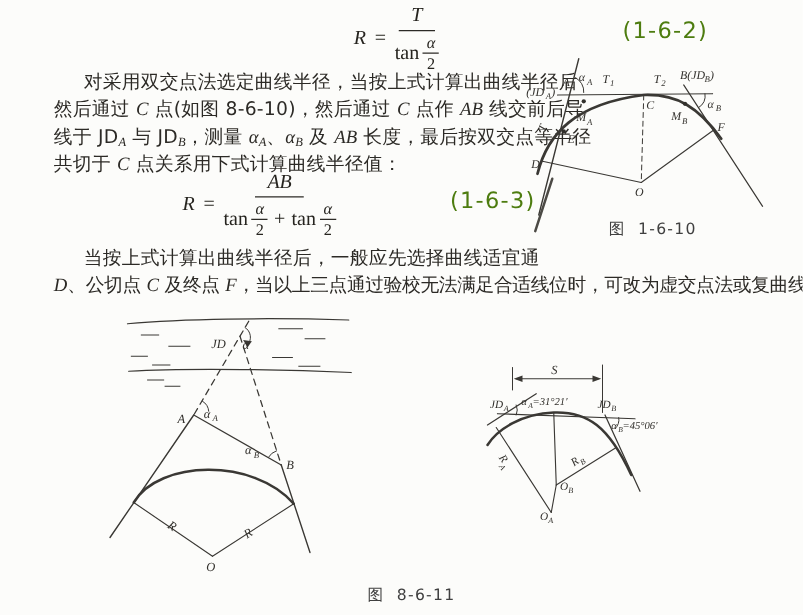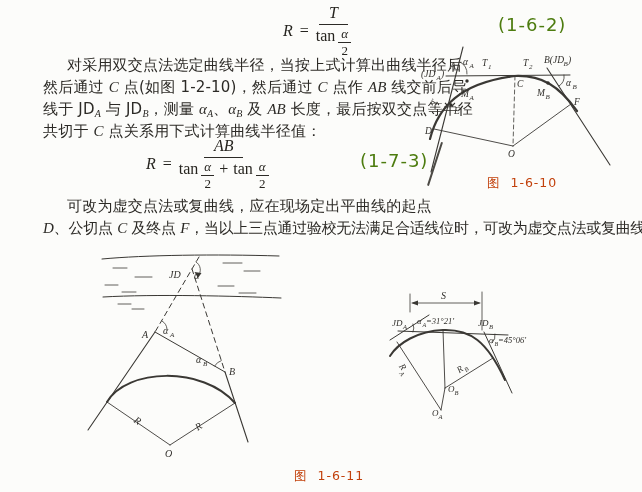--- a/index.html
+++ b/index.html
@@ -6,26 +6,26 @@
   .page{position:relative;width:642px;height:492px;background:#fcfcfa;overflow:hidden;
         font-family:"DejaVu Sans",sans-serif;color:#2c2a26}
   .tl{position:absolute;white-space:pre;font-size:15px;letter-spacing:.2px;line-height:20px}
   .v{font-family:"Liberation Serif",serif;font-style:italic;letter-spacing:0}
   .sb{font-family:"Liberation Serif",serif;font-style:italic;font-size:10px;vertical-align:-3px;letter-spacing:0}
   .formula{position:absolute;display:flex;align-items:center;gap:7px;
            font-family:"Liberation Serif",serif;font-style:italic;font-size:16px;color:#26241f}
   .rm{font-style:normal}
   .frac{display:inline-flex;flex-direction:column;align-items:center}
   .fnum{border-bottom:1.2px solid #2c2a26;padding:0 10px 2px;text-align:center}
-  .fden{padding-top:2px;display:flex;gap:3px}
+  .fden{padding-top:2px;display:flex;align-items:center;gap:3px}
   .sfrac{display:inline-flex;flex-direction:column;align-items:center;font-size:13px;line-height:14px}
   .sfn{border-bottom:1.1px solid #2c2a26;padding:0 3px 1px}
   .sfd{padding-top:1px}
   .eqlabel{position:absolute;font-size:18px;letter-spacing:1px;color:#4d7c0f;white-space:pre}
-  .cap{position:absolute;font-size:12.5px;letter-spacing:1px;white-space:pre;color:#c2410c}
+  .cap{position:absolute;font-size:12.5px;letter-spacing:1px;white-space:pre;color:#404040}
   svg{position:absolute;overflow:visible}
   svg text{font-family:"Liberation Serif",serif;font-style:italic;fill:#32302c}
   .ln{stroke:#3a3834;fill:none;stroke-linecap:round}
   .dot{fill:#32302c}
   .penmark{position:absolute;width:2.2px;height:46px;background:#4c4a45;border-radius:2px;transform:rotate(18deg)}
 </style>
 </head>
 <body>
 
 <div class="page">
@@ -40,21 +40,21 @@
         <span class="sfrac">
           <span class="sfn">α</span>
           <span class="sfd rm">2</span>
         </span>
       </span>
     </span>
   </div>
   <div class="eqlabel" style="left:498px;top:14px">(1-6-2)</div>
 
   <div class="tl" style="left:67px;top:55px">对采用双交点法选定曲线半径，当按上式计算出曲线半径后</div>
-  <div class="tl" style="left:43px;top:77px"><span>然后通过 </span><span class="v">C</span><span> 点(如图 1-2-10)，然后通过 </span><span class="v">C</span><span> 点作 </span><span class="v">AB</span><span> 线交前后导</span></div>
+  <div class="tl" style="left:43px;top:77px"><span>然后通过 </span><span class="v">C</span><span> 点(如图 8-6-10)，然后通过 </span><span class="v">C</span><span> 点作 </span><span class="v">AB</span><span> 线交前后导</span></div>
   <div class="tl" style="left:43px;top:121px"><span>共切于 </span><span class="v">C</span><span> 点关系用下式计算曲线半径值：</span></div>
   <div class="tl" style="left:43px;top:99px"><span>线于 JD</span><span class="sb">A</span><span> 与 JD</span><span class="sb">B</span><span>，测量 </span><span class="v">α</span><span class="sb">A</span><span>、</span><span class="v">α</span><span class="sb">B</span><span> 及 </span><span class="v">AB</span><span> 长度，最后按双交点等半径</span></div>
 
   <div class="formula" style="left:146px;top:137px">
     <span>R</span>
     <span class="rm">=</span>
     <span class="frac">
       <span class="fnum">AB</span>
       <span class="fden">
         <span class="rm">tan</span>
@@ -64,21 +64,21 @@
         </span>
         <span class="rm" style="margin:0 2px">+</span>
         <span class="rm">tan</span>
         <span class="sfrac">
           <span class="sfn"><span>α</span></span>
           <span class="sfd rm">2</span>
         </span>
       </span>
     </span>
   </div>
-  <div class="eqlabel" style="left:360px;top:150px">(1-7-3)</div>
+  <div class="eqlabel" style="left:360px;top:150px">(1-6-3)</div>
   <div class="penmark" style="left:434px;top:141px"></div>
 
   <svg style="left:420px;top:45px" width="222" height="158" viewBox="0 0 222 158">
     <g>
       <path class="ln" stroke-width="1.1" d="M43,2 L11,127"></path>
       <path class="ln" stroke-width="1" d="M26,31 L150,30"></path>
       <path class="ln" stroke-width="1.1" d="M127,23 L190,120"></path>
       <path class="ln" stroke-width="2.2" d="M10,94 C18,62 40,38 95,31 C122,30 139,41 157,66"></path>
       <path class="ln" stroke-width="0.8" stroke-dasharray="4,3" d="M95,31 L93,101"></path>
       <path class="ln" stroke-width="0.9" d="M14,84 L93,101"></path>
@@ -112,21 +112,21 @@
       <text x="125.5" y="54" font-size="7">B</text>
       <text x="34" y="69">E</text>
       <text x="12" y="61" transform="rotate(-70 14 58)">T</text>
       <text x="5" y="89">D</text>
       <text x="88" y="112">O</text>
       <text x="154" y="60">F</text>
     </g>
   </svg>
   <div class="cap" style="left:487px;top:175px">图  1-6-10</div>
 
-  <div class="tl" style="left:67px;top:196px">可改为虚交点法或复曲线，应在现场定出平曲线的起点</div>
+  <div class="tl" style="left:67px;top:196px">当按上式计算出曲线半径后，一般应先选择曲线适宜通</div>
   <div class="tl" style="left:43px;top:218px;letter-spacing:-0.3px"><span class="v">D</span><span>、公切点 </span><span class="v">C</span><span> 及终点 </span><span class="v">F</span><span>，当以上三点通过验校无法满足合适线位时，可改为虚交点法或复曲线</span></div>
 
   <svg style="left:85px;top:252px" width="246" height="212" viewBox="0 0 246 212">
     <g>
       <path class="ln" stroke-width="1" d="M17,7 C60,3 130,2 194,4"></path>
       <path class="ln" stroke-width="1" d="M18,45 C70,42 150,44 196,46"></path>
       <g class="ln" stroke-width="0.8">
         <path d="M28,16 h14"></path>
           <path d="M50,25 h17"></path>
           <path d="M20,33 h13"></path>
@@ -200,15 +200,15 @@
       <text x="18" y="86" font-size="6.5" transform="rotate(55 15 79)">A</text>
       <text x="69" y="84" font-size="9" transform="rotate(-35 72 81)">R</text>
       <text x="75" y="87" font-size="6.5" transform="rotate(-35 72 81)">B</text>
       <text x="60" y="104" font-size="9">O</text>
       <text x="66.5" y="106.5" font-size="6.5">B</text>
       <text x="44" y="128" font-size="9">O</text>
       <text x="50.5" y="130.5" font-size="6.5">A</text>
     </g>
   </svg>
 
-  <div class="cap" style="left:294px;top:468px">图  1-6-11</div>
+  <div class="cap" style="left:294px;top:468px">图  8-6-11</div>
 
 </div>
 
 </body></html>

